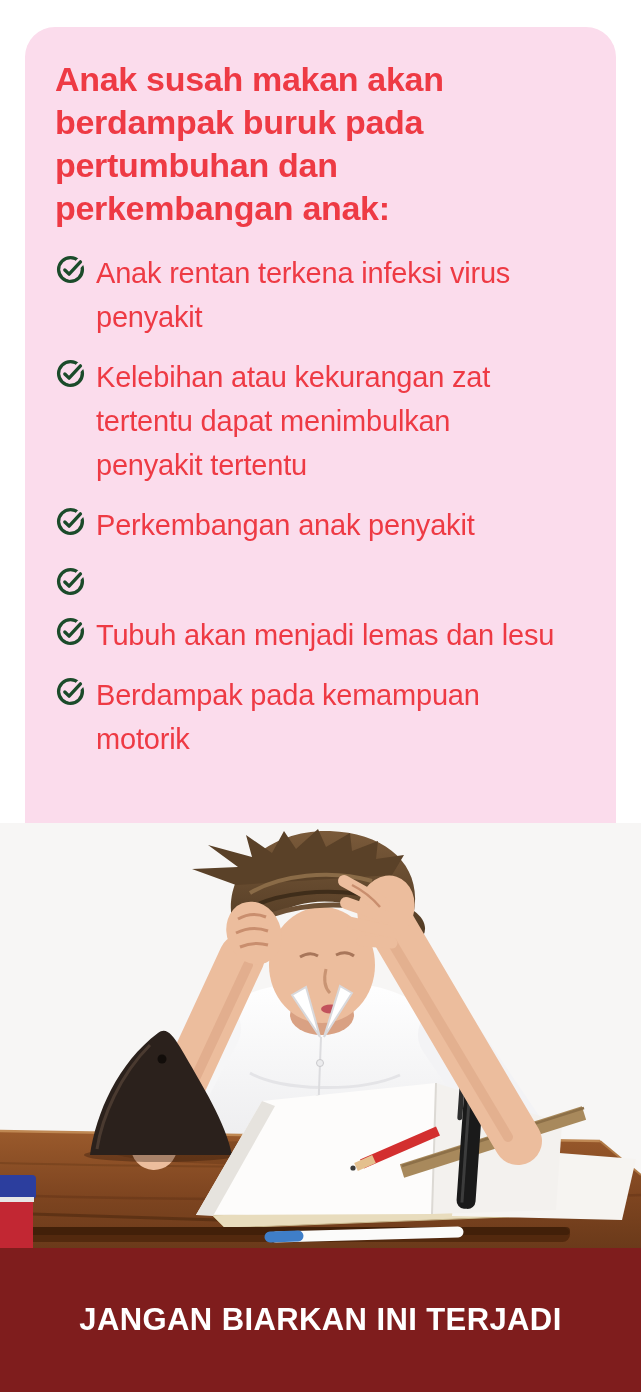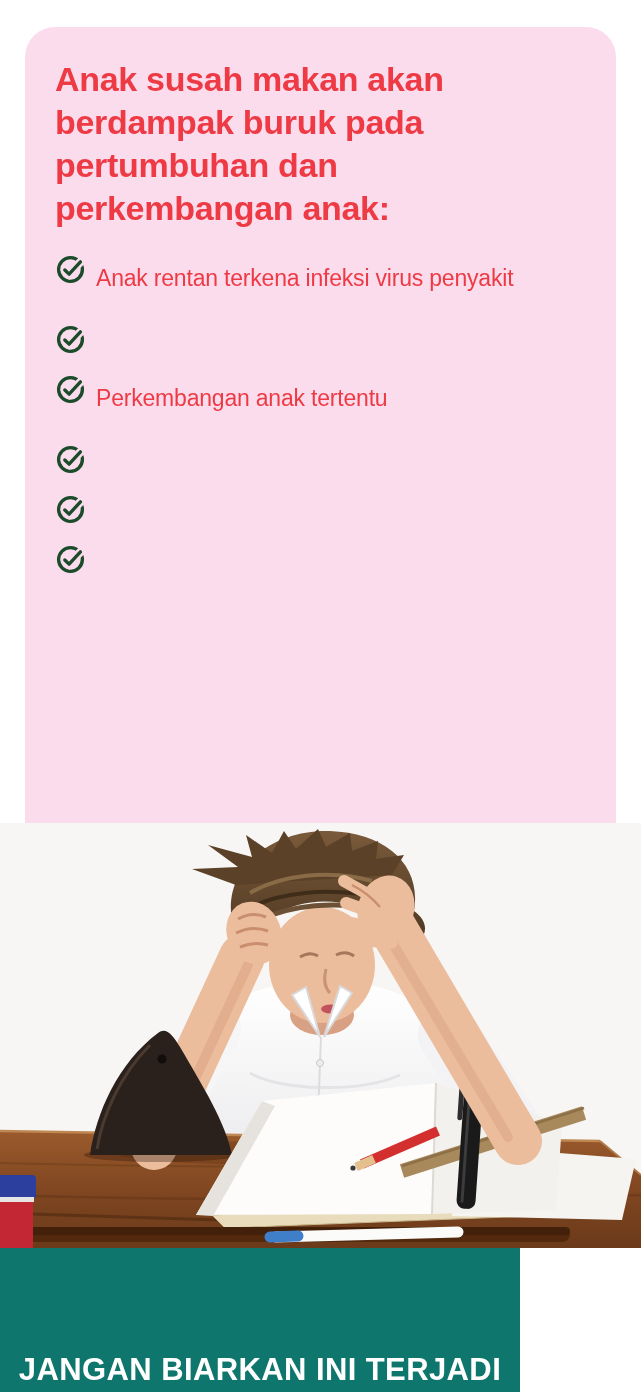--- a/index.html
+++ b/index.html
@@ -24,40 +24,40 @@
     margin:0 0 21px 0;
     font-size:34px; line-height:43px; font-weight:bold;
     letter-spacing:-0.3px;
     color:#EE3A44;
     max-width:480px;
   }
   .impact-list { list-style:none; margin:0; padding:0; }
   .impact-item { display:flex; align-items:flex-start; margin-bottom:16px; }
   .check { width:31px; height:31px; flex:0 0 31px; margin-top:3px; }
   .impact-text {
-    font-size:23px; line-height:54px;
+    font-size:29px; line-height:44px;
     color:#EE3A44;
     margin-left:10px;
     max-width:465px;
     letter-spacing:-0.2px;
   }
 
   
   .photo {
     position:absolute; top:823px; left:0;
     width:641px; height:425px; display:block;
   }
 
   
   .banner {
     position:absolute; top:1248px; left:0;
-    width:520px; height:144px;
-    background:#0f766e;
+    width:641px; height:144px;
+    background:#7f1d1d;
     display:flex; flex-direction:column;
-    align-items:center; justify-content:flex-end;
+    align-items:center; justify-content:center;
   }
   .banner-line {
     color:#ffffff; font-weight:bold;
     font-size:31px; line-height:44px;
     letter-spacing:0.4px; text-align:center;
     white-space:nowrap;
   }
 </style>
 </head>
 <body>
@@ -73,49 +73,52 @@
         <path d="M7.6 12.4 L10.9 15.6 L19.7 6.1" fill="none" stroke="#1B4B2A" stroke-width="2.6" stroke-linecap="round" stroke-linejoin="round"></path>
       </svg>
       <span class="impact-text">Anak rentan terkena infeksi virus penyakit</span>
     </li>
     <li class="impact-item">
       <svg class="check" viewBox="0 0 24 24">
         <circle cx="12" cy="12" r="9.2" fill="none" stroke="#1B4B2A" stroke-width="2.6"></circle>
         <path d="M7.6 12.4 L10.9 15.6 L19.7 6.1" fill="none" stroke="#FBDCEC" stroke-width="6.4" stroke-linecap="round"></path>
         <path d="M7.6 12.4 L10.9 15.6 L19.7 6.1" fill="none" stroke="#1B4B2A" stroke-width="2.6" stroke-linecap="round" stroke-linejoin="round"></path>
       </svg>
-    </li>
-    <li class="impact-item">
-      <svg class="check" viewBox="0 0 24 24">
-        <circle cx="12" cy="12" r="9.2" fill="none" stroke="#1B4B2A" stroke-width="2.6"></circle>
-        <path d="M7.6 12.4 L10.9 15.6 L19.7 6.1" fill="none" stroke="#FBDCEC" stroke-width="6.4" stroke-linecap="round"></path>
-        <path d="M7.6 12.4 L10.9 15.6 L19.7 6.1" fill="none" stroke="#1B4B2A" stroke-width="2.6" stroke-linecap="round" stroke-linejoin="round"></path>
-      </svg>
-      <span class="impact-text">Perkembangan anak tertentu</span>
-    </li>
-    <li class="impact-item">
-      <svg class="check" viewBox="0 0 24 24">
-        <circle cx="12" cy="12" r="9.2" fill="none" stroke="#1B4B2A" stroke-width="2.6"></circle>
-        <path d="M7.6 12.4 L10.9 15.6 L19.7 6.1" fill="none" stroke="#FBDCEC" stroke-width="6.4" stroke-linecap="round"></path>
-        <path d="M7.6 12.4 L10.9 15.6 L19.7 6.1" fill="none" stroke="#1B4B2A" stroke-width="2.6" stroke-linecap="round" stroke-linejoin="round"></path>
-      </svg>
-    </li>
-    <li class="impact-item">
-      <svg class="check" viewBox="0 0 24 24">
-        <circle cx="12" cy="12" r="9.2" fill="none" stroke="#1B4B2A" stroke-width="2.6"></circle>
-        <path d="M7.6 12.4 L10.9 15.6 L19.7 6.1" fill="none" stroke="#FBDCEC" stroke-width="6.4" stroke-linecap="round"></path>
-        <path d="M7.6 12.4 L10.9 15.6 L19.7 6.1" fill="none" stroke="#1B4B2A" stroke-width="2.6" stroke-linecap="round" stroke-linejoin="round"></path>
-      </svg>
-    </li>
-    <li class="impact-item">
-      <svg class="check" viewBox="0 0 24 24">
-        <circle cx="12" cy="12" r="9.2" fill="none" stroke="#1B4B2A" stroke-width="2.6"></circle>
-        <path d="M7.6 12.4 L10.9 15.6 L19.7 6.1" fill="none" stroke="#FBDCEC" stroke-width="6.4" stroke-linecap="round"></path>
-        <path d="M7.6 12.4 L10.9 15.6 L19.7 6.1" fill="none" stroke="#1B4B2A" stroke-width="2.6" stroke-linecap="round" stroke-linejoin="round"></path>
-      </svg>
+      <span class="impact-text">Kelebihan atau kekurangan zat tertentu dapat menimbulkan penyakit tertentu</span>
+    </li>
+    <li class="impact-item">
+      <svg class="check" viewBox="0 0 24 24">
+        <circle cx="12" cy="12" r="9.2" fill="none" stroke="#1B4B2A" stroke-width="2.6"></circle>
+        <path d="M7.6 12.4 L10.9 15.6 L19.7 6.1" fill="none" stroke="#FBDCEC" stroke-width="6.4" stroke-linecap="round"></path>
+        <path d="M7.6 12.4 L10.9 15.6 L19.7 6.1" fill="none" stroke="#1B4B2A" stroke-width="2.6" stroke-linecap="round" stroke-linejoin="round"></path>
+      </svg>
+      <span class="impact-text">Perkembangan anak penyakit</span>
+    </li>
+    <li class="impact-item">
+      <svg class="check" viewBox="0 0 24 24">
+        <circle cx="12" cy="12" r="9.2" fill="none" stroke="#1B4B2A" stroke-width="2.6"></circle>
+        <path d="M7.6 12.4 L10.9 15.6 L19.7 6.1" fill="none" stroke="#FBDCEC" stroke-width="6.4" stroke-linecap="round"></path>
+        <path d="M7.6 12.4 L10.9 15.6 L19.7 6.1" fill="none" stroke="#1B4B2A" stroke-width="2.6" stroke-linecap="round" stroke-linejoin="round"></path>
+      </svg>
+    </li>
+    <li class="impact-item">
+      <svg class="check" viewBox="0 0 24 24">
+        <circle cx="12" cy="12" r="9.2" fill="none" stroke="#1B4B2A" stroke-width="2.6"></circle>
+        <path d="M7.6 12.4 L10.9 15.6 L19.7 6.1" fill="none" stroke="#FBDCEC" stroke-width="6.4" stroke-linecap="round"></path>
+        <path d="M7.6 12.4 L10.9 15.6 L19.7 6.1" fill="none" stroke="#1B4B2A" stroke-width="2.6" stroke-linecap="round" stroke-linejoin="round"></path>
+      </svg>
+      <span class="impact-text">Tubuh akan menjadi lemas dan lesu</span>
+    </li>
+    <li class="impact-item">
+      <svg class="check" viewBox="0 0 24 24">
+        <circle cx="12" cy="12" r="9.2" fill="none" stroke="#1B4B2A" stroke-width="2.6"></circle>
+        <path d="M7.6 12.4 L10.9 15.6 L19.7 6.1" fill="none" stroke="#FBDCEC" stroke-width="6.4" stroke-linecap="round"></path>
+        <path d="M7.6 12.4 L10.9 15.6 L19.7 6.1" fill="none" stroke="#1B4B2A" stroke-width="2.6" stroke-linecap="round" stroke-linejoin="round"></path>
+      </svg>
+      <span class="impact-text">Berdampak pada kemampuan motorik</span>
     </li>
   </ul>
 </section>
 
 <svg class="photo" viewBox="0 0 641 425" preserveAspectRatio="none">
   <defs>
     <linearGradient id="deskGrad" x1="0" y1="0" x2="0" y2="1">
       <stop offset="0" stop-color="#9a5a2c"></stop>
       <stop offset="0.55" stop-color="#7e4520"></stop>
       <stop offset="1" stop-color="#6b3a1a"></stop>

